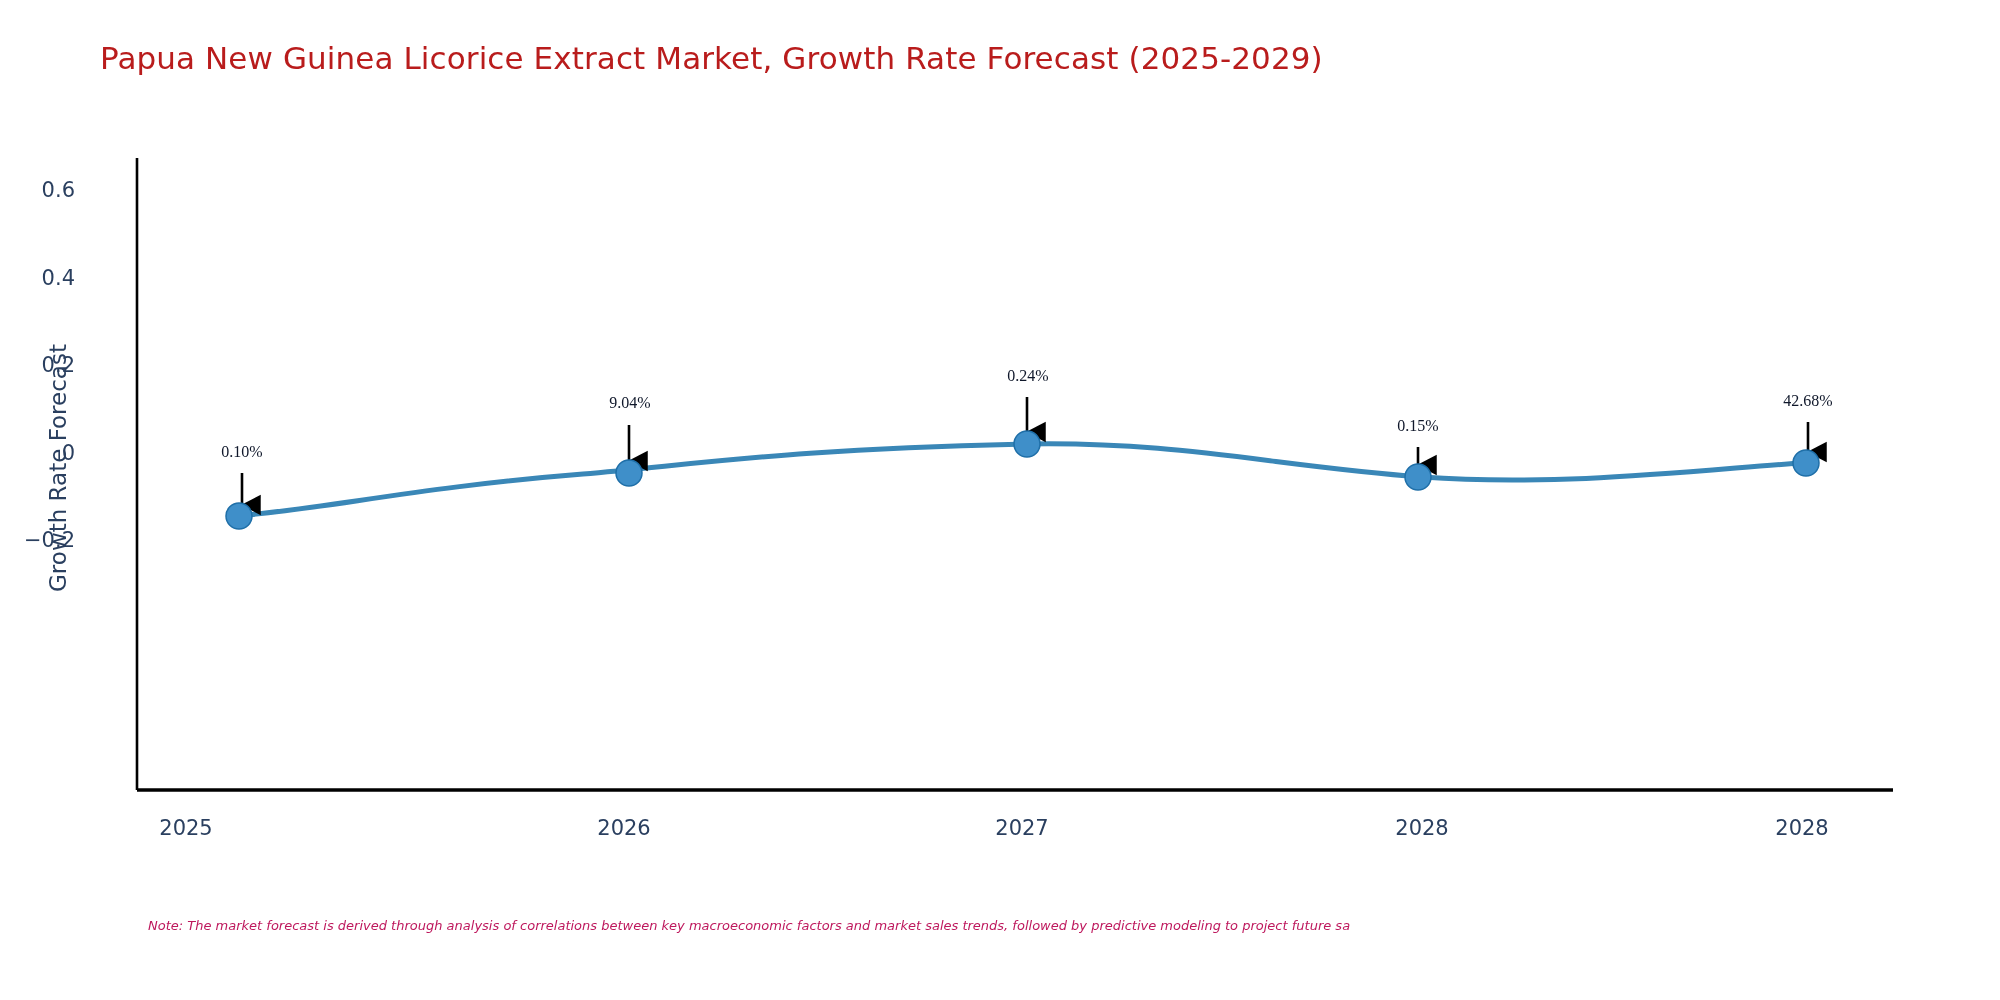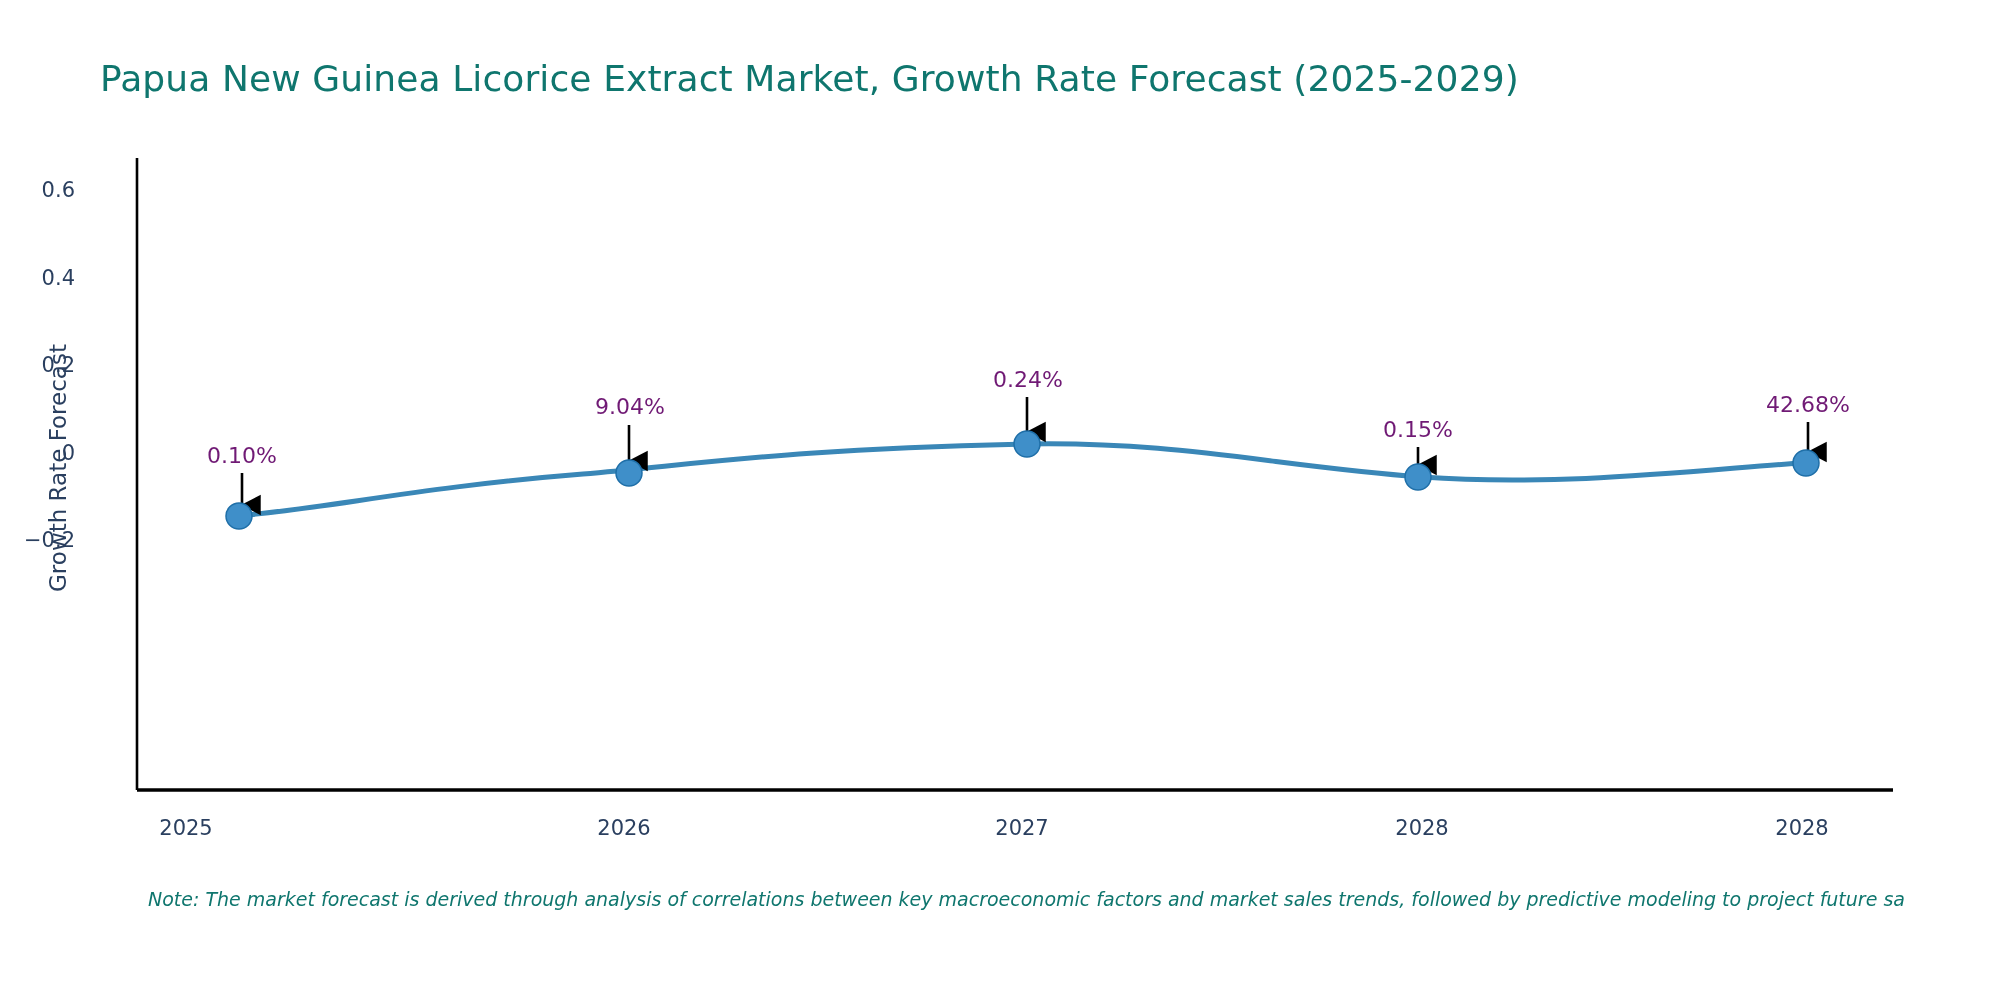--- a/index.html
+++ b/index.html
@@ -16,23 +16,23 @@
   }
 
   #chart-root {
     position: absolute;
     inset: 0;
   }
 
   .chart-title {
     position: absolute;
     left: 100px;
-    top: 58px;
-    font-size: 36px;
-    color: #0f766e;
+    top: 40px;
+    font-size: 31px;
+    color: #b91c1c;
     font-family: "DejaVu Sans", "Liberation Sans", sans-serif;
     white-space: nowrap;
     letter-spacing: 0.1px;
   }
 
   .y-axis-title {
     position: absolute;
     left: -72px;
     top: 455px;
     width: 260px;
@@ -69,34 +69,35 @@
     width: 120px;
   }
   .xtick {
     text-align: center;
     width: 160px;
     margin-top: 10px;
   }
 
   .annot-label {
     position: absolute;
-    font-size: 22px;
-    color: #701a75;
+    font-size: 16px;
+    color: #0f172a;
     white-space: nowrap;
     text-align: center;
     width: 160px;
+    font-family: Liberation Serif, serif;
   }
 
   .footnote {
     position: absolute;
     left: 148px;
-    top: 888px;
-    font-size: 19px;
+    top: 918px;
+    font-size: 13px;
     font-style: italic;
-    color: #0f766e;
+    color: #be185d;
     white-space: nowrap;
     font-family: "DejaVu Sans", "Liberation Sans", sans-serif;
   }
 
   svg.plot {
     position: absolute;
     left: 0;
     top: 0;
     width: 2000px;
     height: 1000px;

